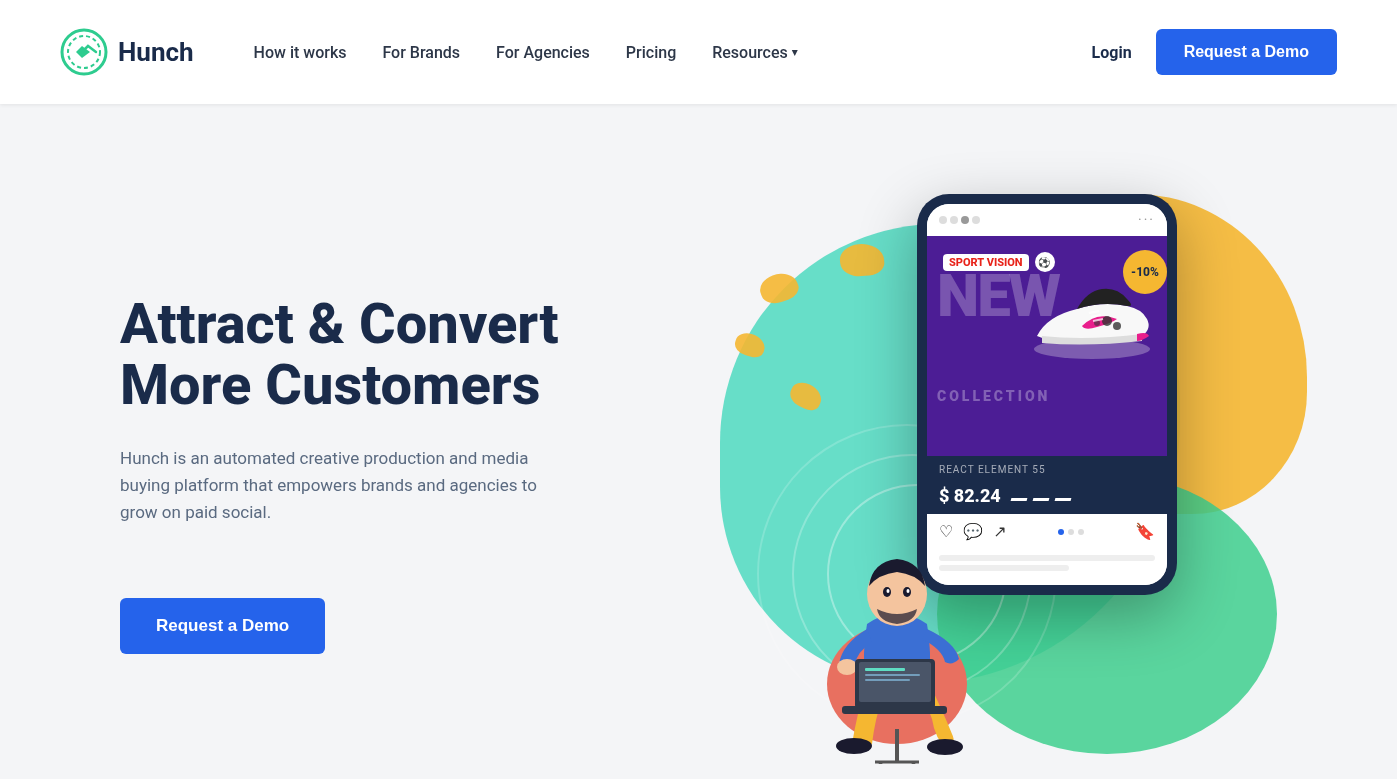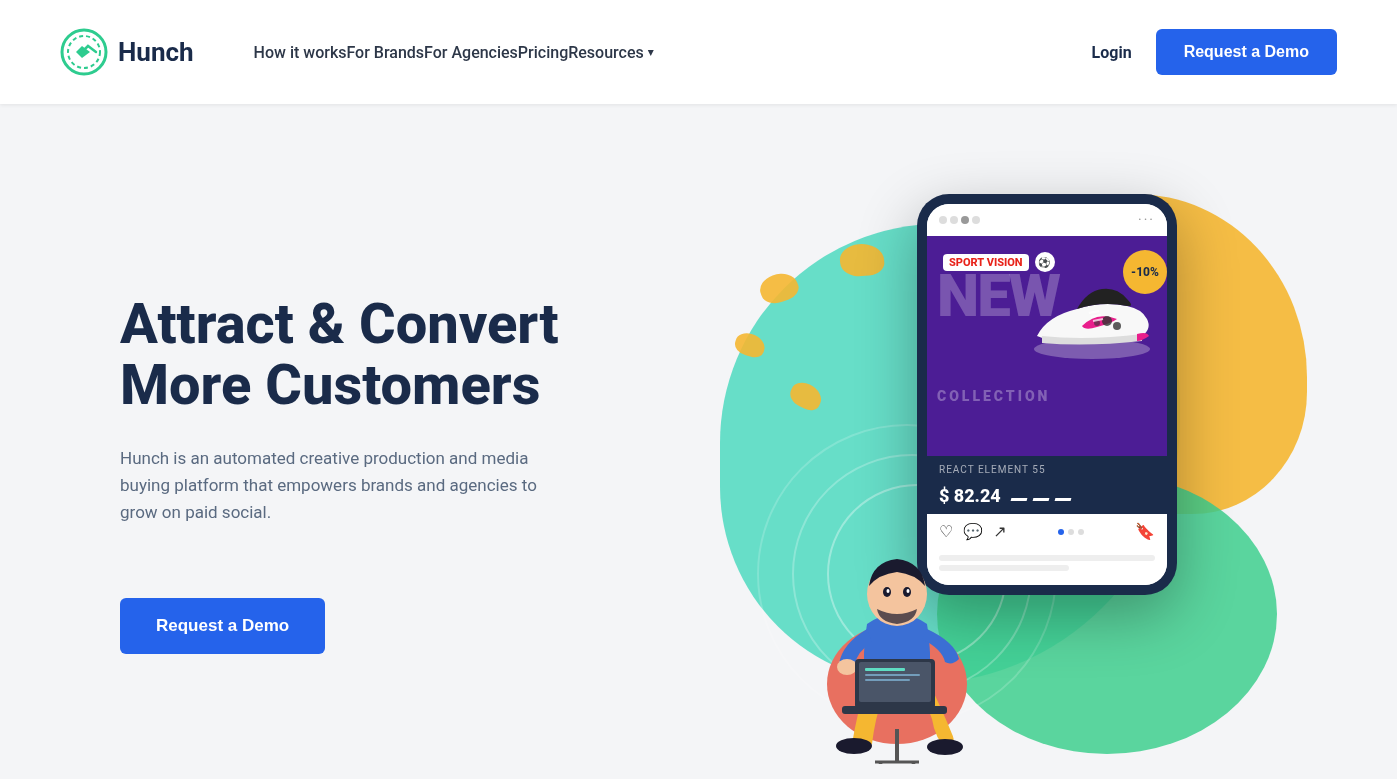--- a/index.html
+++ b/index.html
@@ -28,20 +28,21 @@
       height: 48px;
     }
     .logo-text {
       font-size: 26px;
       font-weight: 700;
       color: #1a2b4a;
     }
     .nav-links {
       display: flex;
       align-items: center;
+      gap: 36px;
       flex: 1;
     }
     .nav-link {
       font-size: 16px;
       color: #2d3748;
       text-decoration: none;
       font-weight: 500;
       cursor: pointer;
     }
     .nav-resources {

